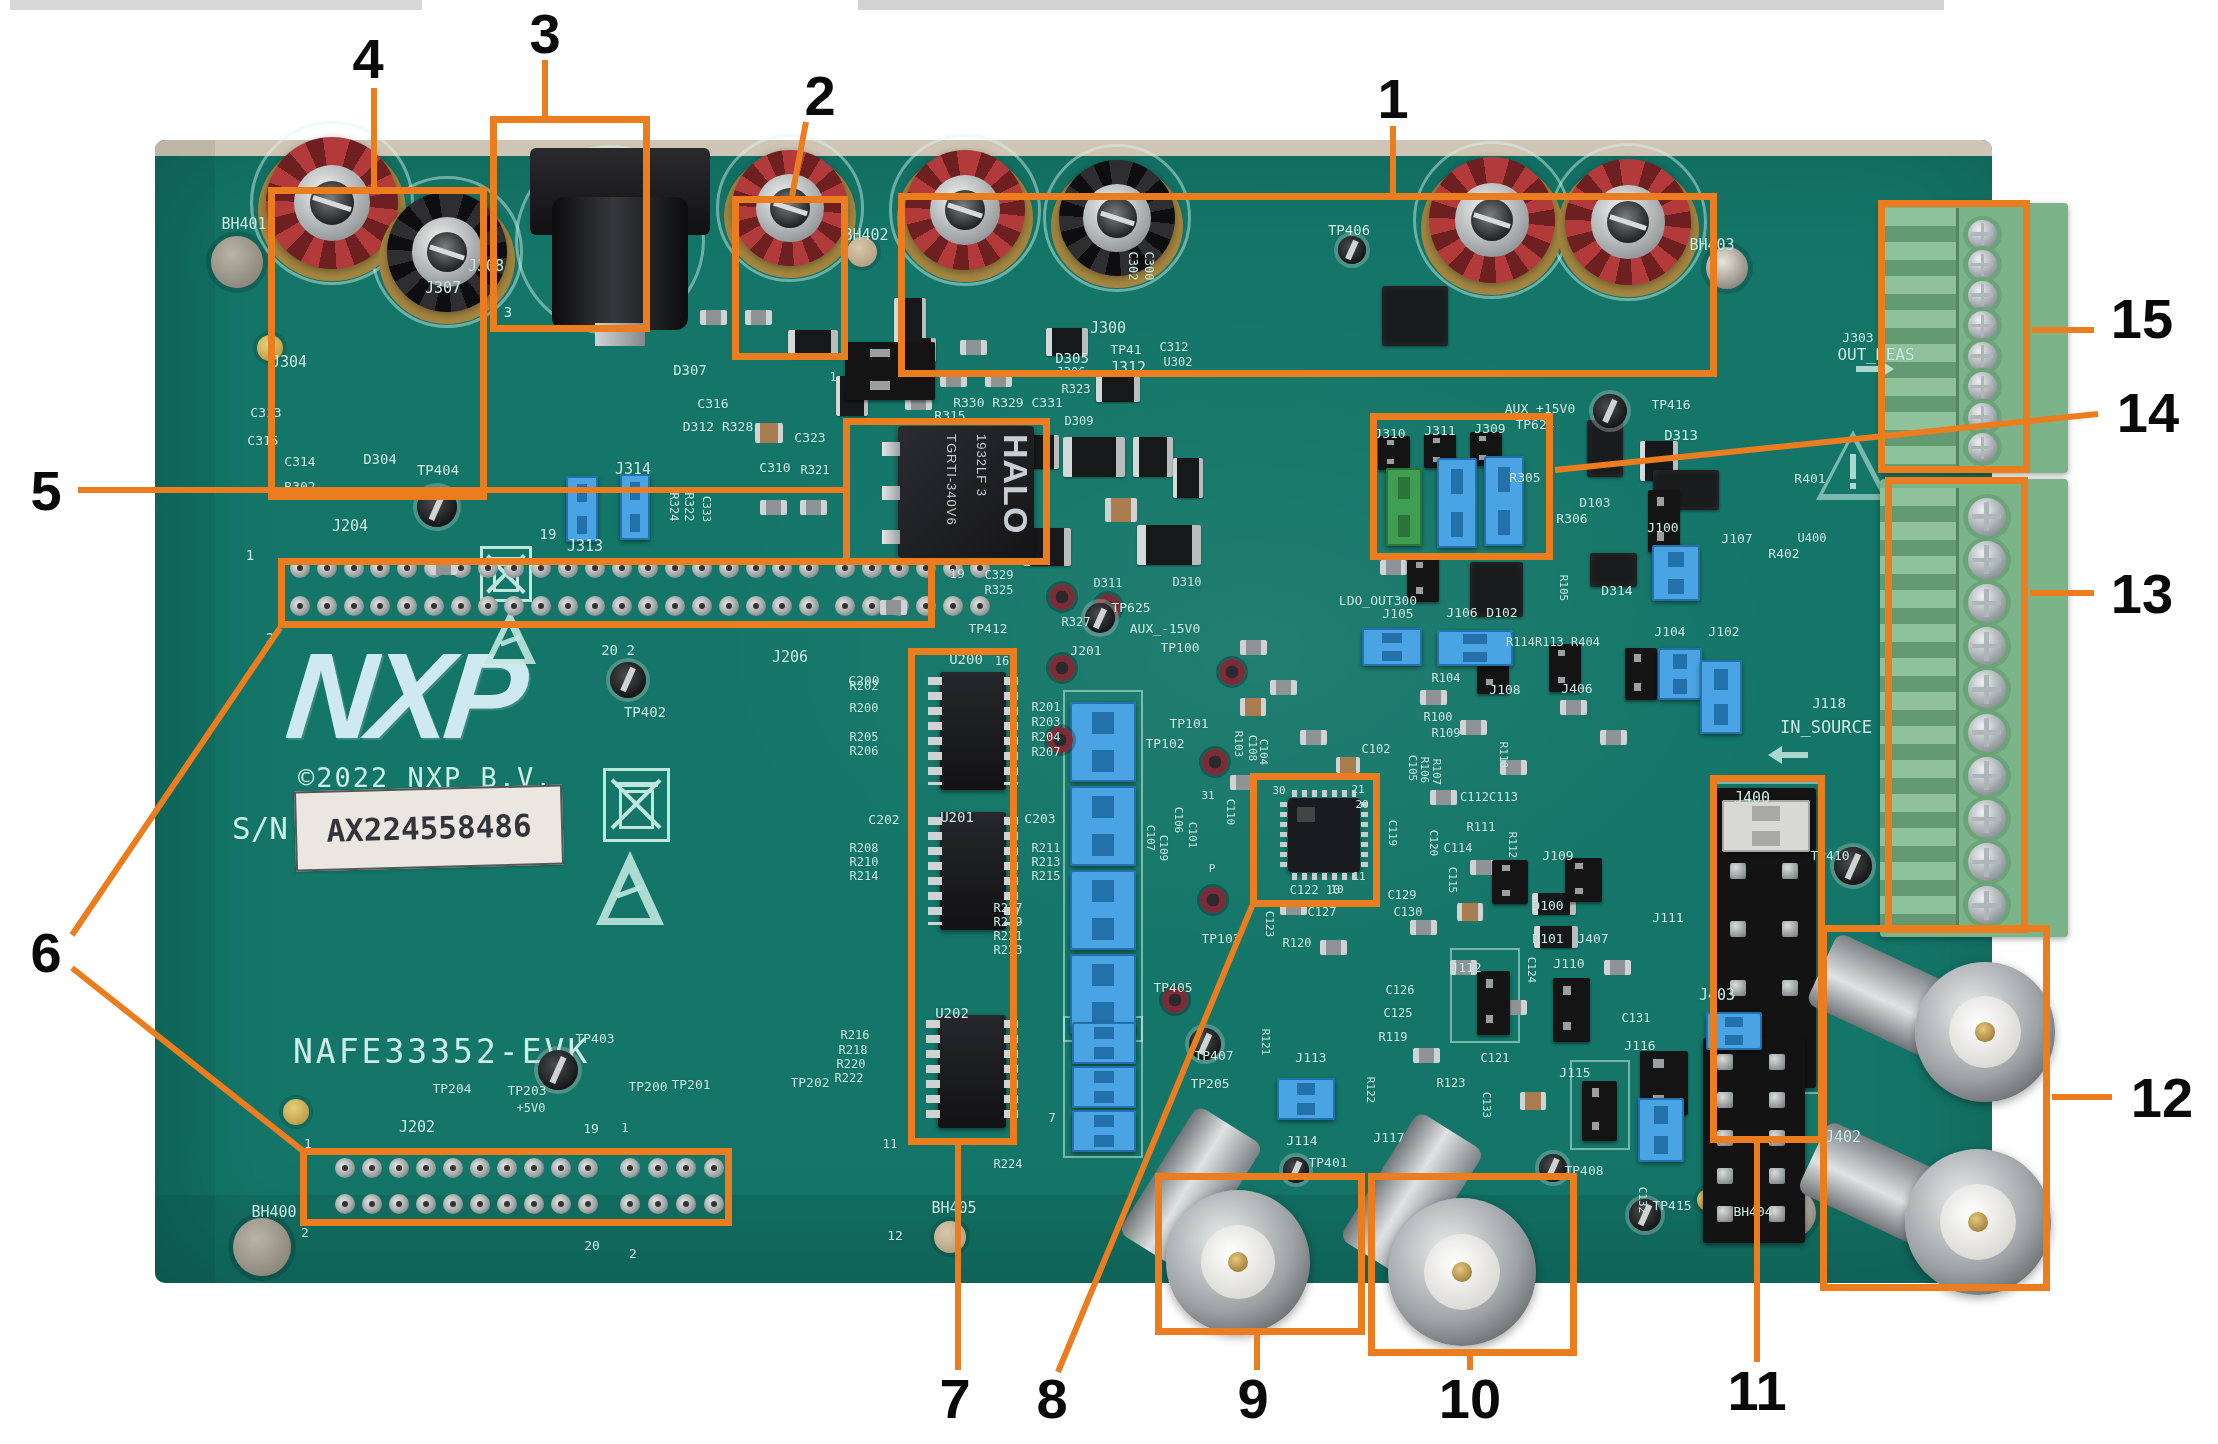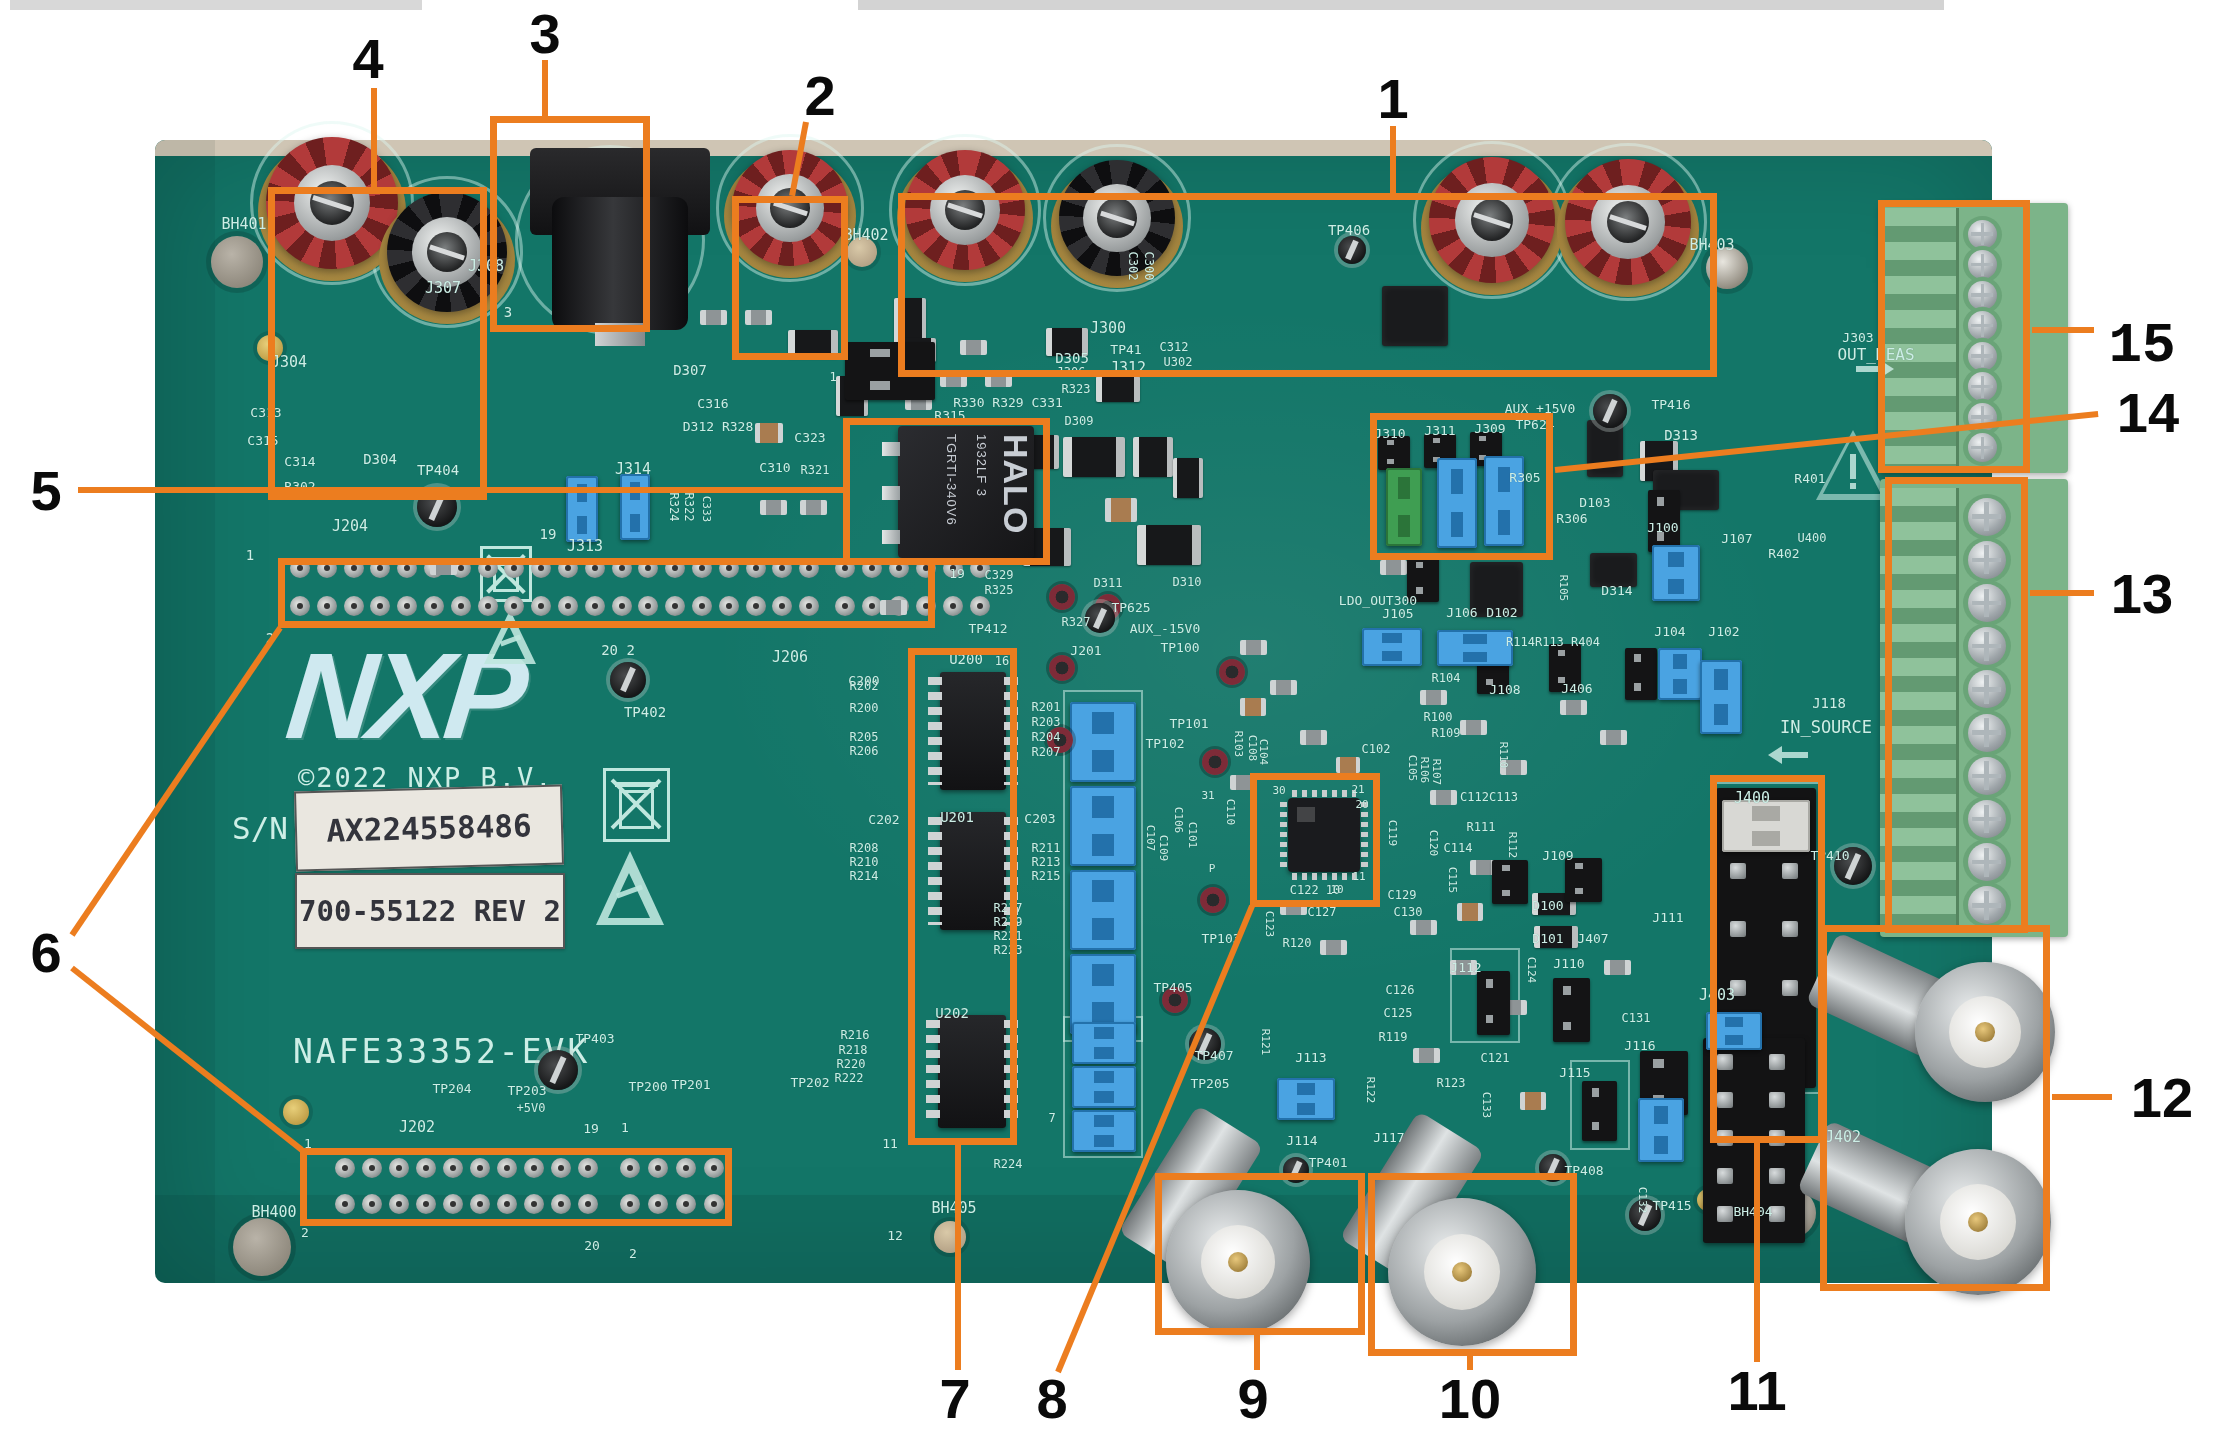--- a/index.html
+++ b/index.html
@@ -38,23 +38,20 @@
   <div style="left:155px;top:140px;width:1837px;height:16px;background:#cfc5b4;border-radius:10px 10px 0 0;"></div>
   <div style="left:155px;top:1195px;width:1837px;height:88px;background:rgba(0,30,25,.10);border-radius:0 0 10px 10px;"></div>
   <div style="left:155px;top:140px;width:60px;height:1143px;background:rgba(0,30,25,.08);border-radius:10px 0 0 10px;"></div>
   <div style="left:700px;top:300px;width:1100px;height:700px;background:radial-gradient(ellipse at center,rgba(255,255,255,.06),rgba(255,255,255,0) 70%);"></div>
 
   <div id="logo" style="left:288px;top:626px;">NXP</div>
   <div id="copyright" style="left:298px;top:762px;">©2022 NXP B.V.</div>
   <div id="sn" style="left:232px;top:810px;">S/N</div>
   <div class="sticker" style="left:295px;top:788px;width:268px;height:80px;font-size:31px;transform:rotate(-1.5deg);">
     <span style="position:static;">AX224558486</span>
-  </div>
-  <div class="sticker" style="left:295px;top:873px;width:270px;height:76px;font-size:29px;">
-    <span style="position:static;">700-55122 REV 2</span>
   </div>
   <div id="evk" style="left:293px;top:1032px;">NAFE33352-EVK</div>
 
   <div id="scene" style="left:0;top:0;width:100%;height:100%;">
       <div style="left: 250px; top: 121px; width: 164px; height: 164px; border: 3px solid rgba(220, 246, 240, 0.45); border-radius: 50%;"></div>
       <div style="left: 371px; top: 176px; width: 152px; height: 152px; border: 3px solid rgba(220, 246, 240, 0.45); border-radius: 50%;"></div>
       <div style="left: 716px; top: 134px; width: 148px; height: 148px; border: 3px solid rgba(220, 246, 240, 0.45); border-radius: 50%;"></div>
       <div style="left: 889px; top: 134px; width: 152px; height: 152px; border: 3px solid rgba(220, 246, 240, 0.45); border-radius: 50%;"></div>
       <div style="left: 1043px; top: 144px; width: 148px; height: 148px; border: 3px solid rgba(220, 246, 240, 0.45); border-radius: 50%;"></div>
       <div style="left: 1413px; top: 141px; width: 158px; height: 158px; border: 3px solid rgba(220, 246, 240, 0.45); border-radius: 50%;"></div>
@@ -948,15 +945,15 @@
       <div class="co-line" style="left: 2052px; top: 1094px; width: 60px; transform: rotate(0deg);"></div>
       <div class="co-label" style="left: 2162px; top: 1097px;">12</div>
       <div class="co-box" style="left: 1885px; top: 477px; width: 143px; height: 456px;"></div>
       <div class="co-line" style="left: 2030px; top: 590px; width: 64px; transform: rotate(0deg);"></div>
       <div class="co-label" style="left: 2142px; top: 593px;">13</div>
       <div class="co-box" style="left: 1370px; top: 413px; width: 183px; height: 147px;"></div>
       <div class="co-line" style="left: 1555px; top: 467px; width: 545.88px; transform: rotate(-5.88814deg);"></div>
       <div class="co-label" style="left: 2148px; top: 412px;">14</div>
       <div class="co-box" style="left: 1878px; top: 200px; width: 152px; height: 273px;"></div>
       <div class="co-line" style="left: 2032px; top: 327px; width: 62px; transform: rotate(0deg);"></div>
-      <div class="co-label" style="left: 2142px; top: 346px; font-family: Liberation Mono, monospace;">15</div>
+      <div class="co-label" style="left: 2142px; top: 318px;">15</div>
     </div>
 </div>
 
 </body></html>

